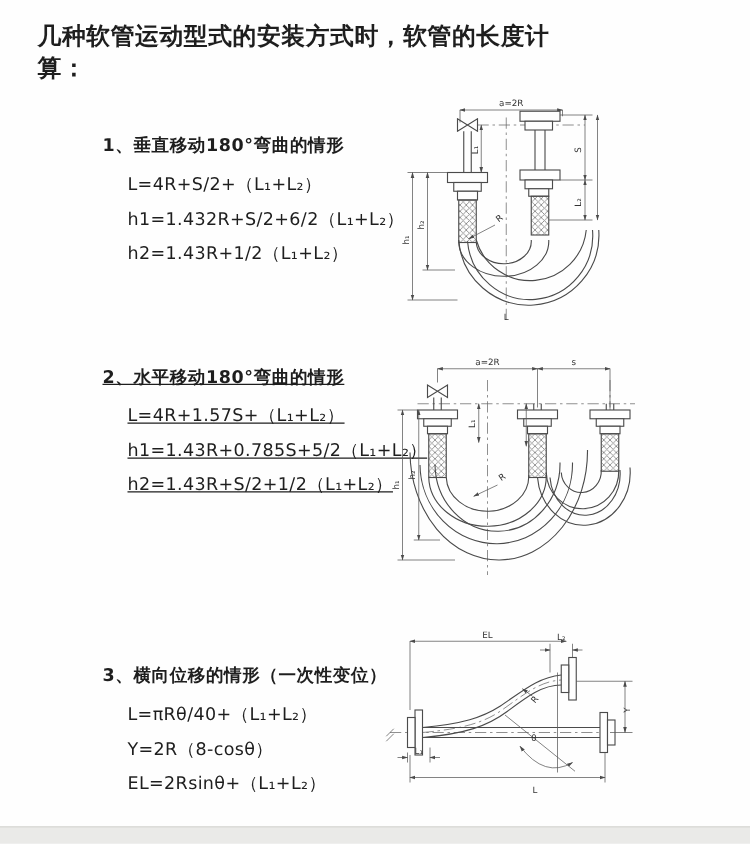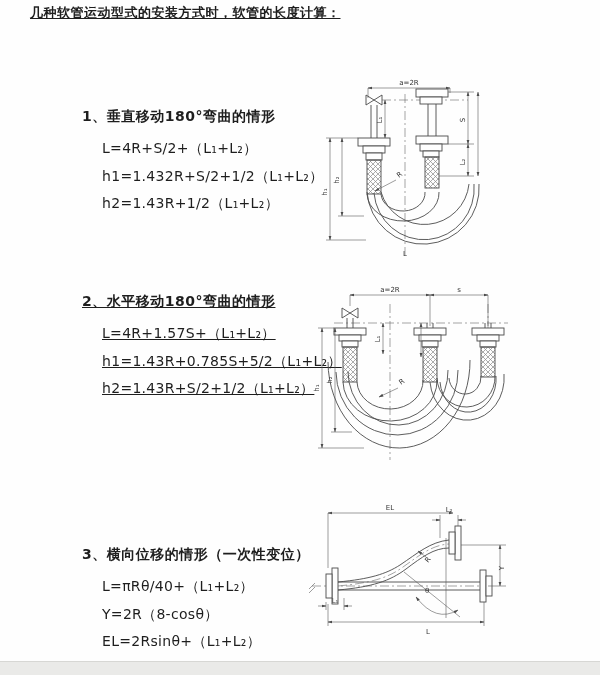--- a/index.html
+++ b/index.html
@@ -2,46 +2,46 @@
 <html><head>
 <meta charset="utf-8">
 <style>
   html,body{margin:0;padding:0;}
   body{
     width:600px;height:675px;position:relative;overflow:hidden;
     background:#fefefe;color:#1e1e1e;
     font-family:"DejaVu Sans","Liberation Sans",sans-serif;
   }
   .page-title{
-    position:absolute;left:30px;top:4px;width:420px;
-    font-size:13px;font-weight:bold;letter-spacing:.5px;text-decoration:underline;
+    position:absolute;left:30px;top:16px;width:420px;
+    font-size:19px;font-weight:bold;letter-spacing:.5px;
   }
   .section{position:absolute;left:42px;margin-left:40px;}
   .section h2{font-size:14px;font-weight:bold;margin:0 0 9px 0;letter-spacing:.5px;}
   .section p{font-size:14px;margin:0 0 0 20px;line-height:27.5px;letter-spacing:.3px;}
-  #sec1{top:108px;} #sec2{top:293px;text-decoration:underline;} #sec3{top:546px;}
+  #sec1{top:108px;} #sec2{top:293px;text-decoration:underline;} #sec3{top:532px;}
   .dwg{position:absolute;}
   #dwg1{left:308px;top:64px;} #dwg2{left:308px;top:282px;} #dwg3{left:298px;top:498px;}
   .dwg text{fill:#333;font-size:7px;font-family:"DejaVu Sans","Liberation Sans",sans-serif;}
   .ln{stroke:#4b4b4b;stroke-width:.9;fill:none;}
   .thin{stroke:#5a5a5a;stroke-width:.6;fill:none;}
   .chain{stroke:#6a6a6a;stroke-width:.6;fill:none;stroke-dasharray:9 3 2 3;}
   .fit{stroke:#4b4b4b;stroke-width:.9;fill:#fefefe;}
   .valve{stroke:#4b4b4b;stroke-width:.9;fill:none;}
   .page-edge{position:absolute;left:0;top:661px;width:600px;height:14px;background:#eaeae8;border-top:1px solid #d7d7d4;}
 </style>
 </head>
 <body>
 
 <div class="page-title">几种软管运动型式的安装方式时，软管的长度计算：</div>
 
 <div class="section" id="sec1">
   <h2>1、垂直移动180°弯曲的情形</h2>
   <p>L=4R+S/2+（L₁+L₂）</p>
-  <p>h1=1.432R+S/2+1/2（L₁+L₂）</p>
+  <p>h1=1.432R+S/2+6/2（L₁+L₂）</p>
   <p>h2=1.43R+1/2（L₁+L₂）</p>
 </div>
 
 <div class="section" id="sec2">
   <h2>2、水平移动180°弯曲的情形</h2>
   <p>L=4R+1.57S+（L₁+L₂）</p>
   <p>h1=1.43R+0.785S+5/2（L₁+L₂）</p>
   <p>h2=1.43R+S/2+1/2（L₁+L₂）</p>
 </div>
 

